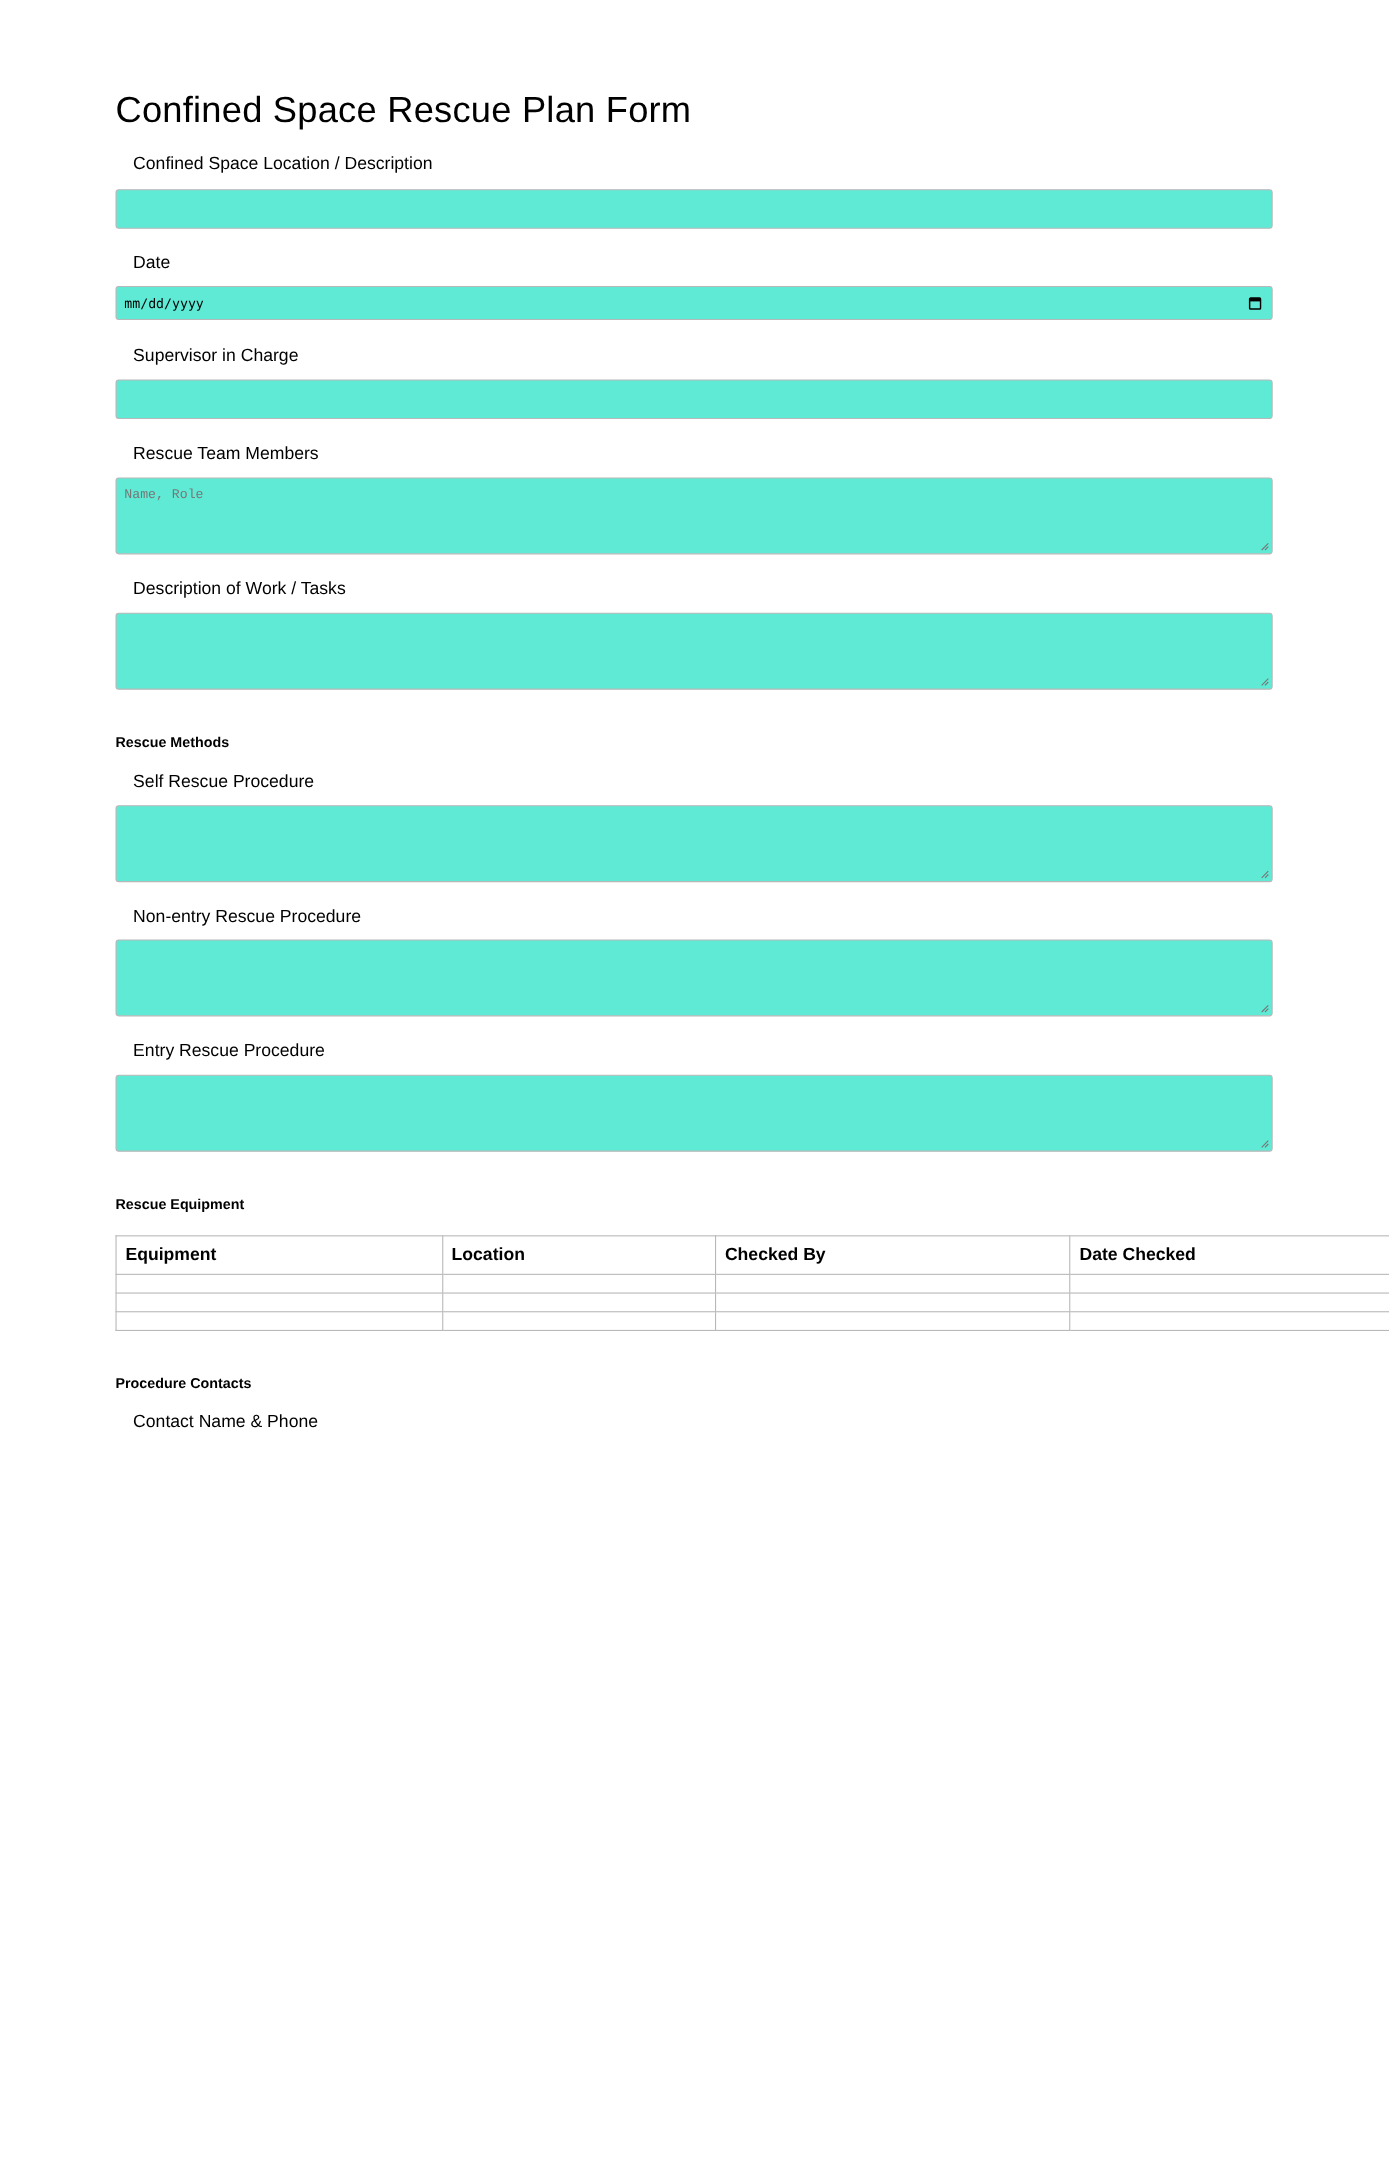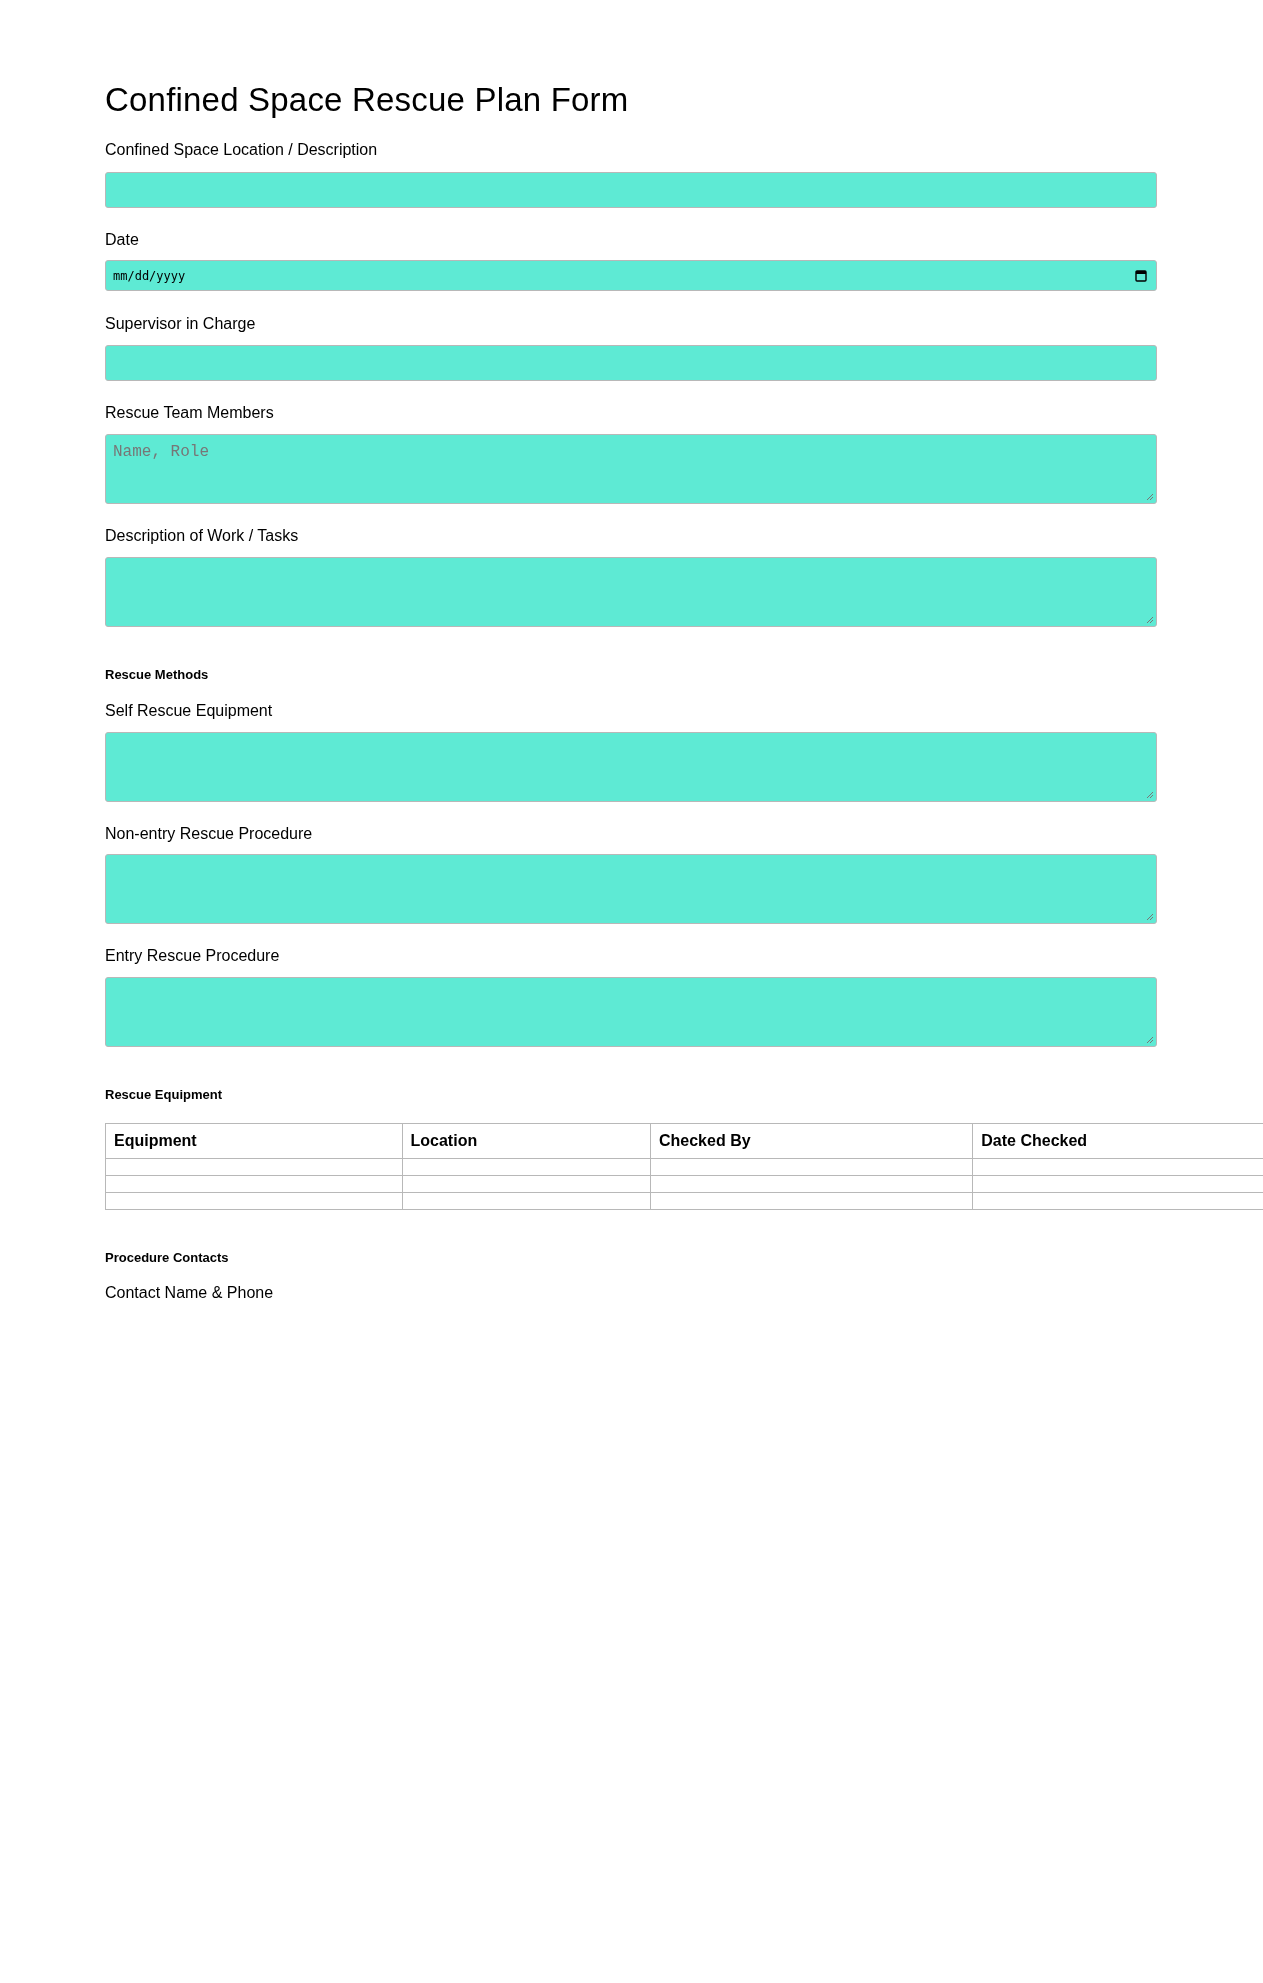--- a/index.html
+++ b/index.html
@@ -8,35 +8,35 @@
     font-family: "Liberation Sans", sans-serif;
     color: #000;
     position: relative;
   }
   .page { position: absolute; left: 105px; top: 0; width: 1052px; }
   h1 {
     position: absolute; left: 0; top: 80px; margin: 0;
     font-size: 33px; font-weight: normal; line-height: 40px; letter-spacing: 0.2px;
   }
   .label {
-    position: absolute; left: 0; margin: 0;
+    position: absolute; left: 16px; margin: 0;
     font-size: 16px; line-height: 20px;
   }
   .h2 {
     position: absolute; left: 0; margin: 0;
     font-size: 13px; font-weight: bold; line-height: 24px;
   }
   .field {
     position: absolute; left: 0; width: 1052px; box-sizing: border-box;
     border: 1px solid #b8b8b8; border-radius: 3px; background: #5eead4;
   }
   .textarea { height: 70px; }
   .textarea .placeholder {
     position: absolute; left: 7px; top: 8px;
-    font-family: "Liberation Mono", monospace; font-size: 16px; color: #777;
+    font-family: "Liberation Mono", monospace; font-size: 12px; color: #777;
   }
   .resize {
     position: absolute; right: 2px; bottom: 2px; width: 8px; height: 8px;
   }
   .date-text {
     position: absolute; left: 7px; top: 8px;
     font-family: "DejaVu Sans Mono", monospace; font-size: 12px; color: #000;
   }
   .cal-icon { position: absolute; right: 9px; top: 8px; width: 12px; height: 13px; }
   table.equip {
@@ -79,21 +79,21 @@
 
   <div class="label" style="top:526px">Description of Work / Tasks</div>
   <div class="field textarea" style="top:557px">
     <svg class="resize" viewBox="0 0 8 8">
         <path d="M7 1 L1 7 M7 4 L4 7" stroke="#777" stroke-width="1"></path>
       </svg>
   </div>
 
   <div class="h2" style="top:663px">Rescue Methods</div>
 
-  <div class="label" style="top:701px">Self Rescue Equipment</div>
+  <div class="label" style="top:701px">Self Rescue Procedure</div>
   <div class="field textarea" style="top:732px">
     <svg class="resize" viewBox="0 0 8 8">
         <path d="M7 1 L1 7 M7 4 L4 7" stroke="#777" stroke-width="1"></path>
       </svg>
   </div>
 
   <div class="label" style="top:824px">Non-entry Rescue Procedure</div>
   <div class="field textarea" style="top:854px">
     <svg class="resize" viewBox="0 0 8 8">
         <path d="M7 1 L1 7 M7 4 L4 7" stroke="#777" stroke-width="1"></path>

